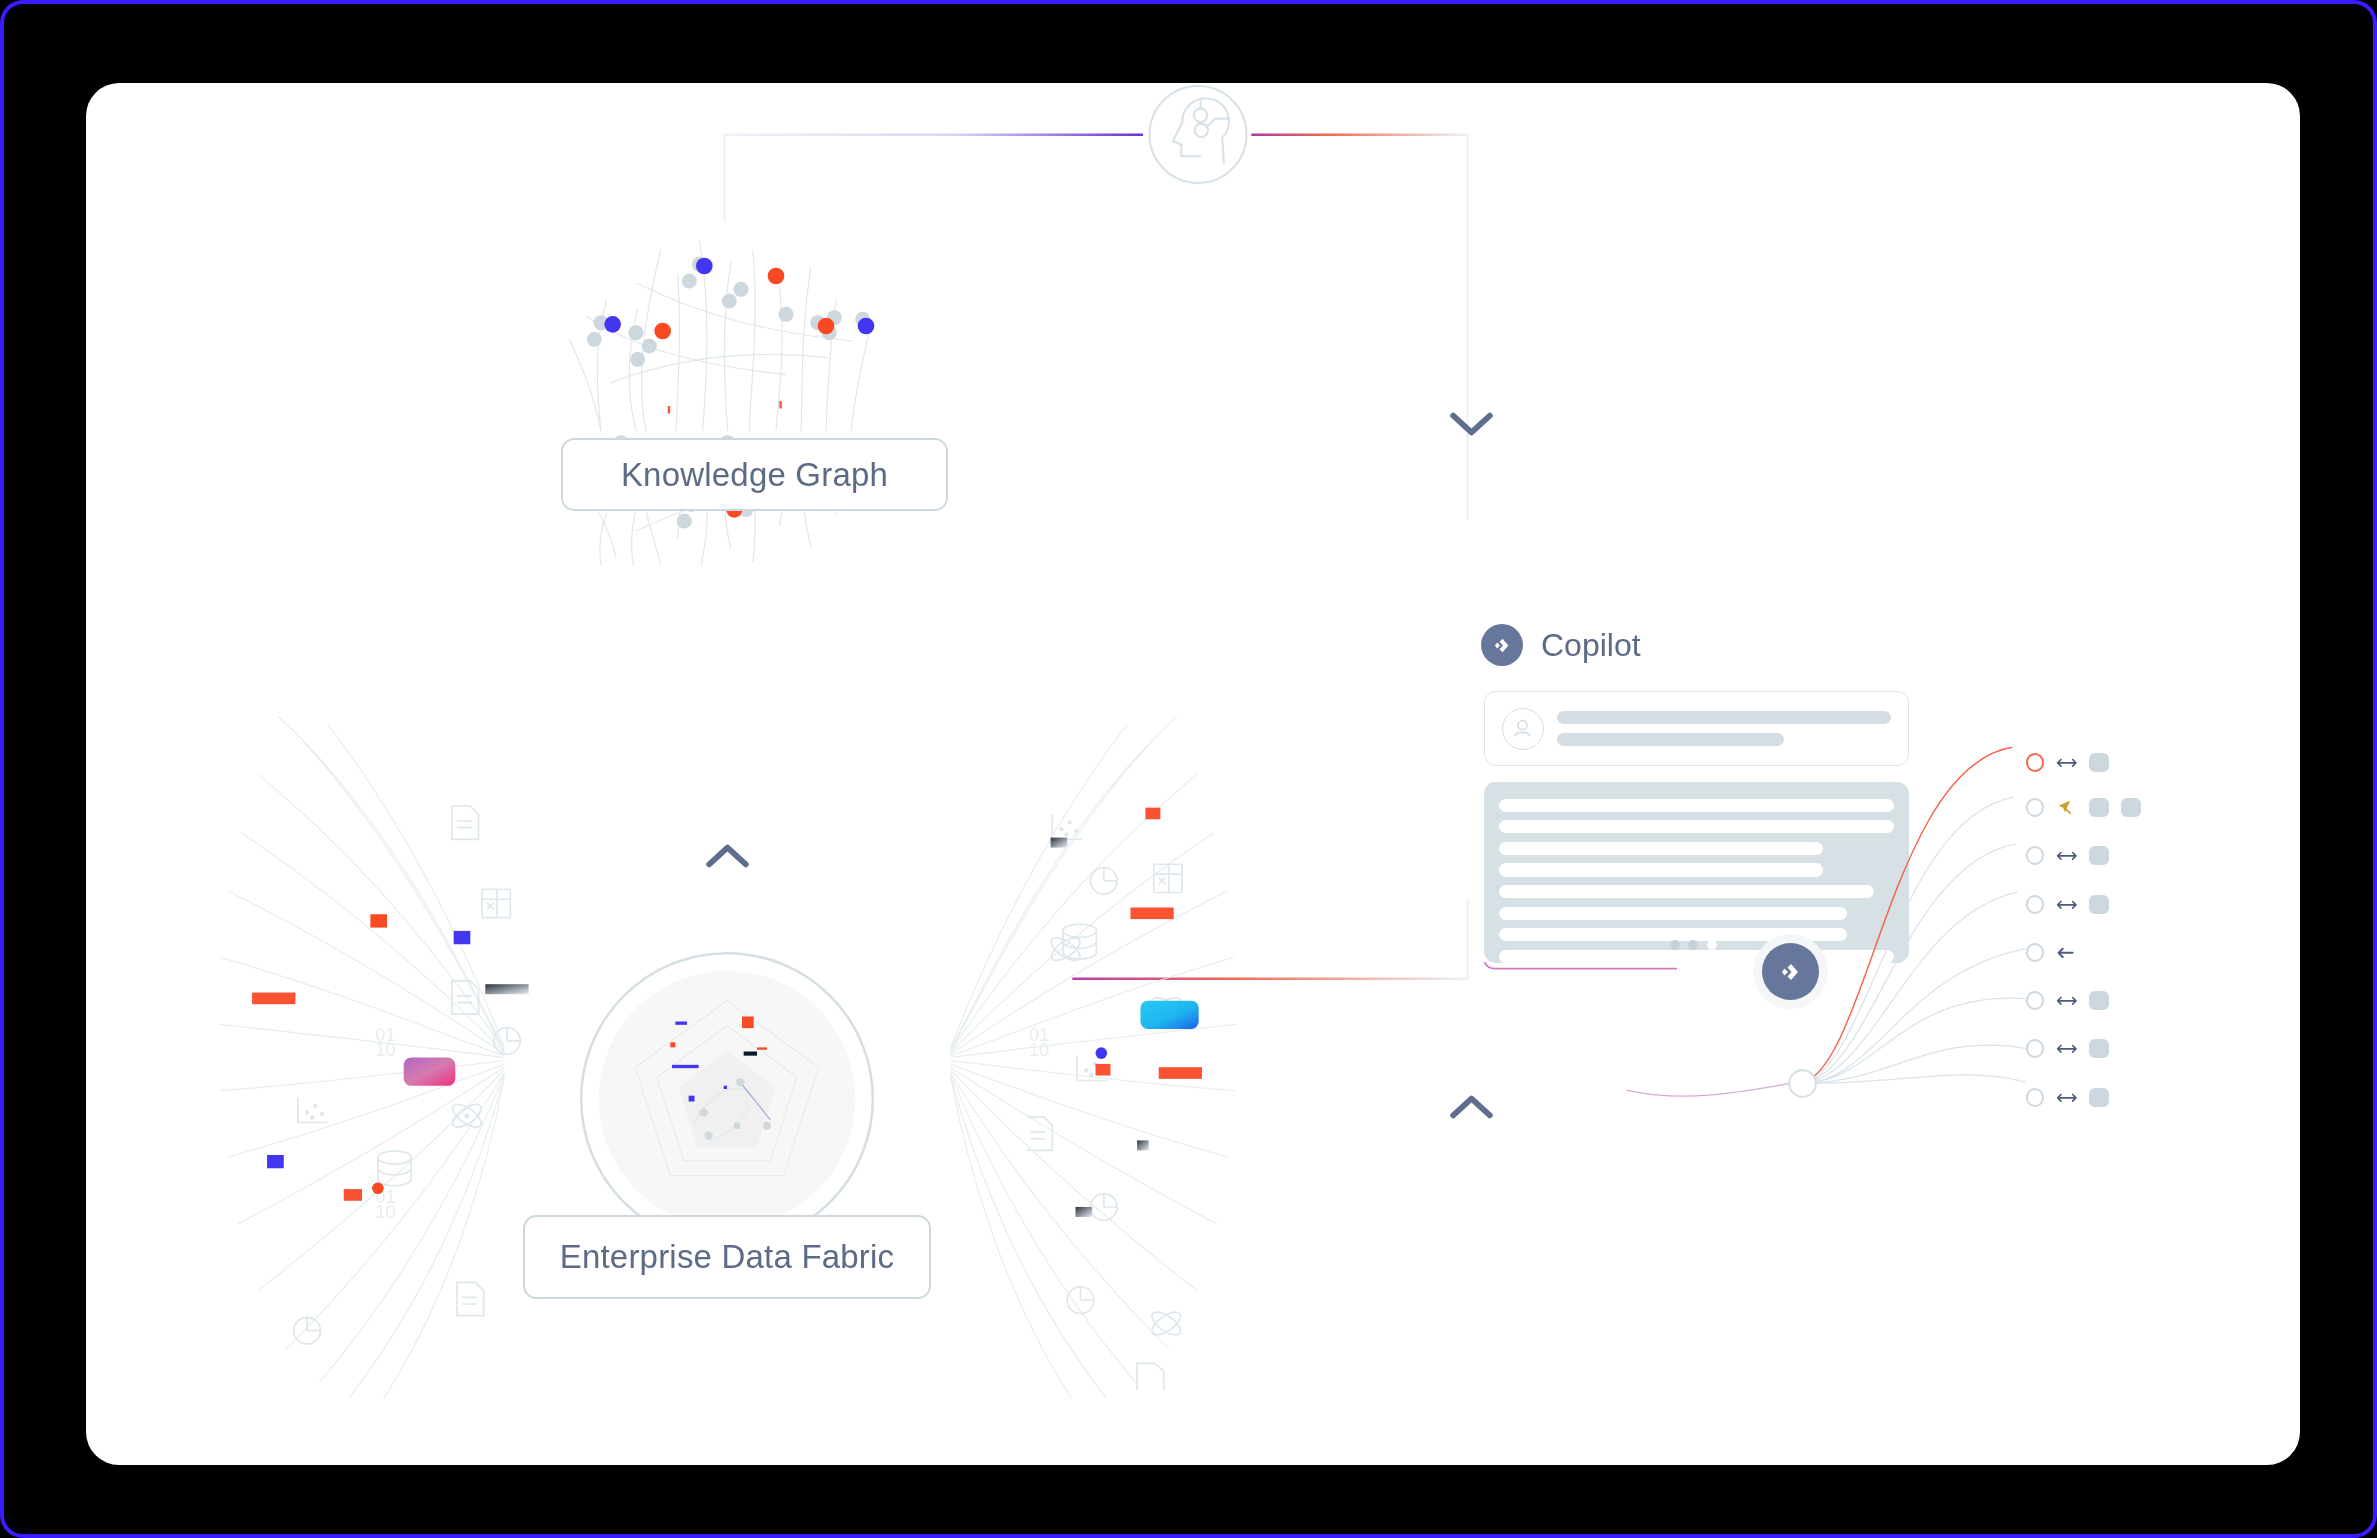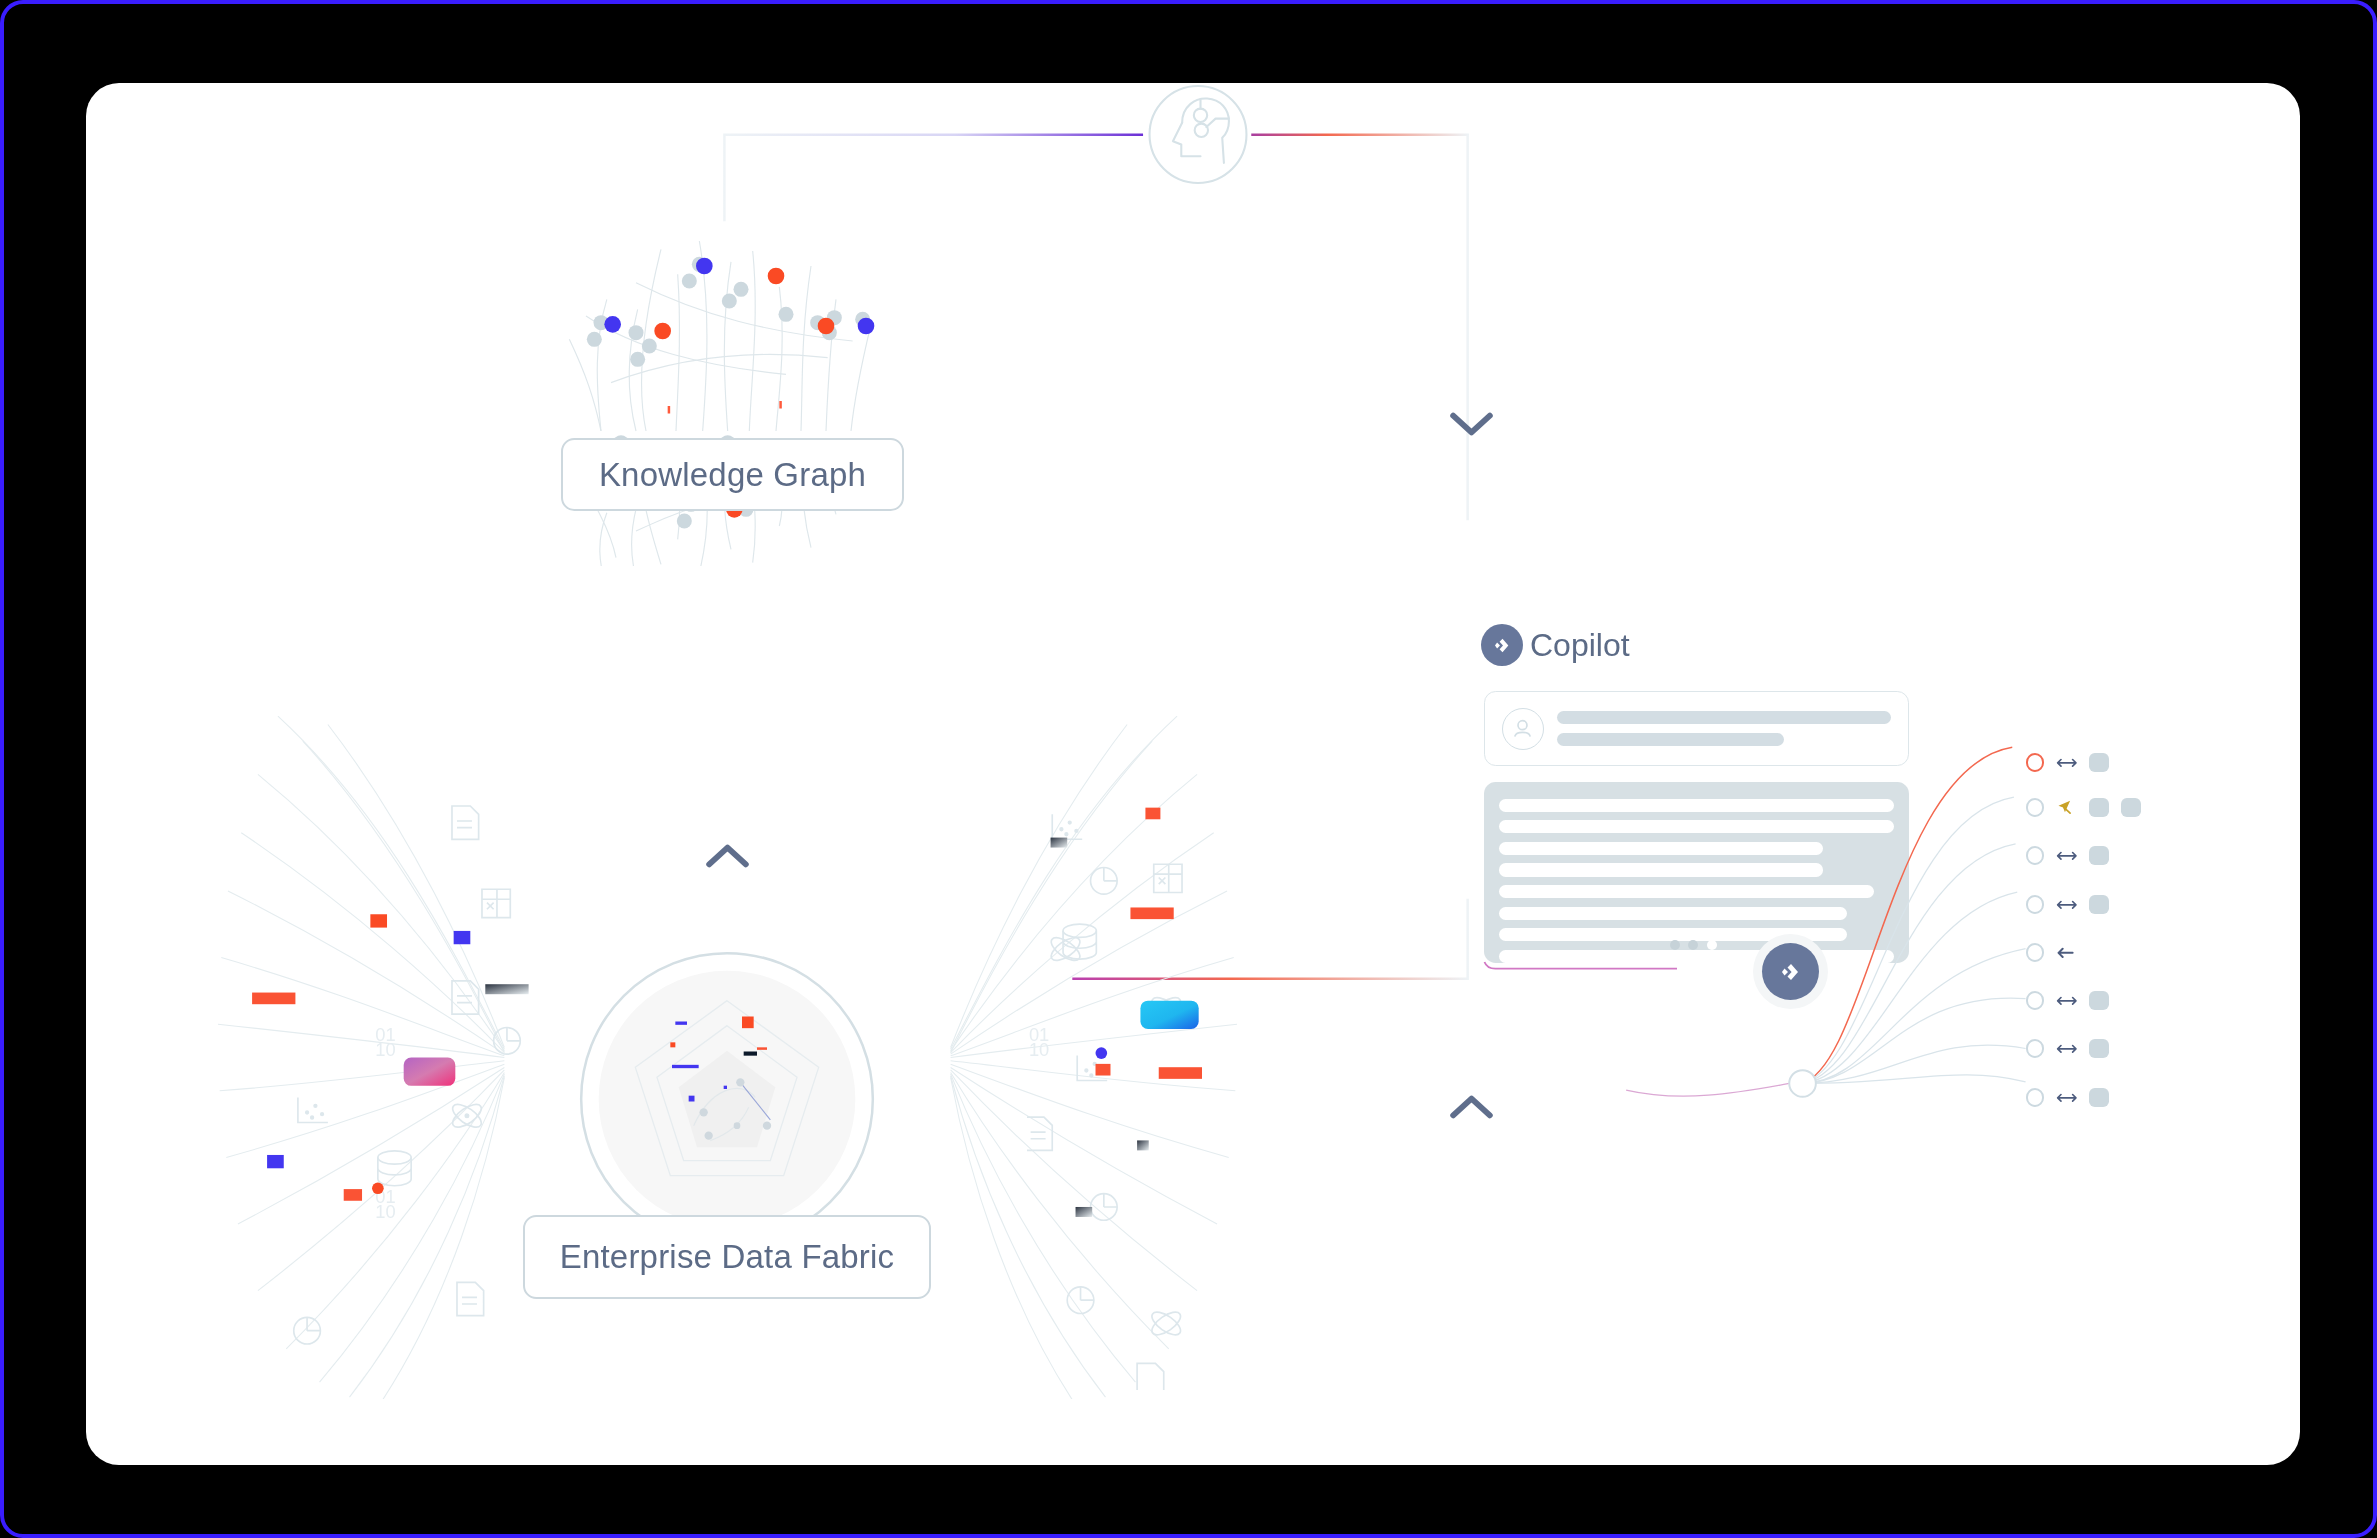--- a/index.html
+++ b/index.html
@@ -30,27 +30,27 @@
   .pill {
     position: absolute;
     display: flex; align-items: center; justify-content: center;
     background: #ffffff;
     border: 2.5px solid #cdd8de;
     border-radius: 13.3px;
     color: #5c6b86;
     letter-spacing: 0.2px;
     white-space: nowrap;
   }
-  #kg-pill { left: 475px; top: 355px; width: 343px; height: 73px; font-size: 33px; }
+  #kg-pill { left: 475px; top: 355px; width: 387px; height: 73px; font-size: 33px; }
   #edf-pill { left: 437px; top: 1132px; width: 408px; height: 84px; font-size: 33px; }
 
   
   #copilot-head {
     position: absolute; left: 1395px; top: 541px;
-    display: flex; align-items: center; gap: 7px;
+    display: flex; align-items: center; gap: 18px;
   }
   .logo-badge {
     width: 42px; height: 42px; border-radius: 50%;
     background: #67779b;
     display: flex; align-items: center; justify-content: center;
   }
   #copilot-title { font-size: 32px; color: #5c6b86; }
 
   
   #copilot-input {

